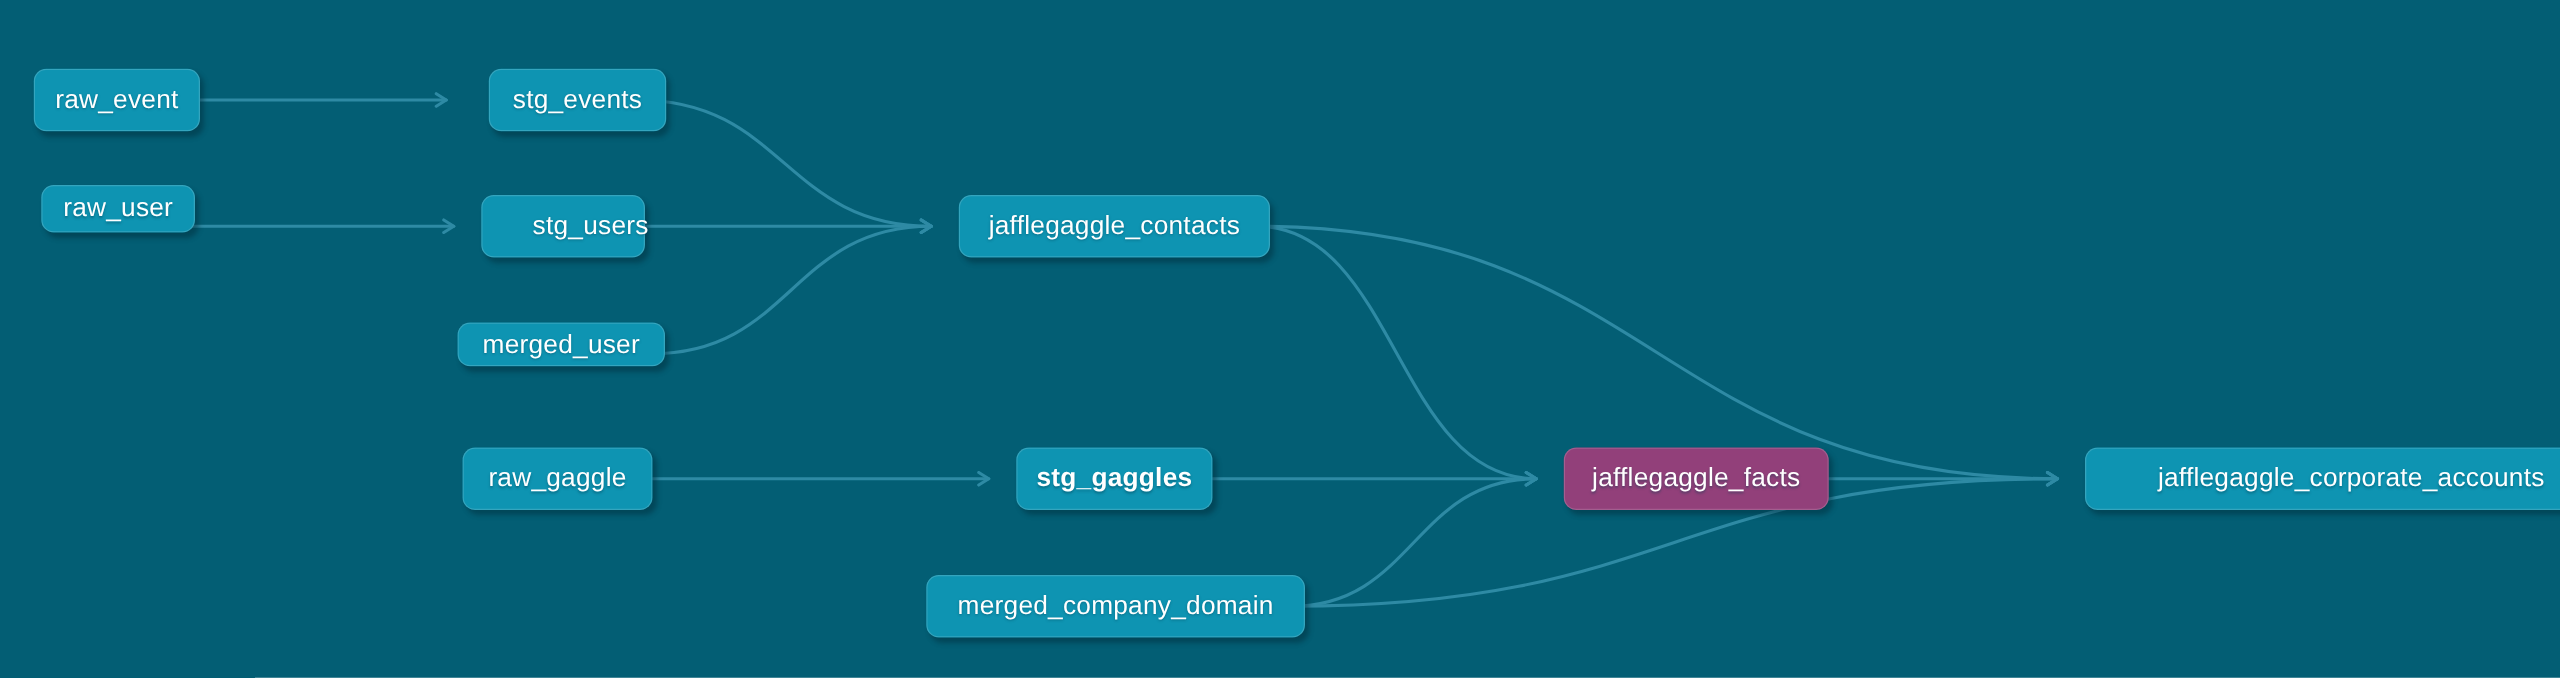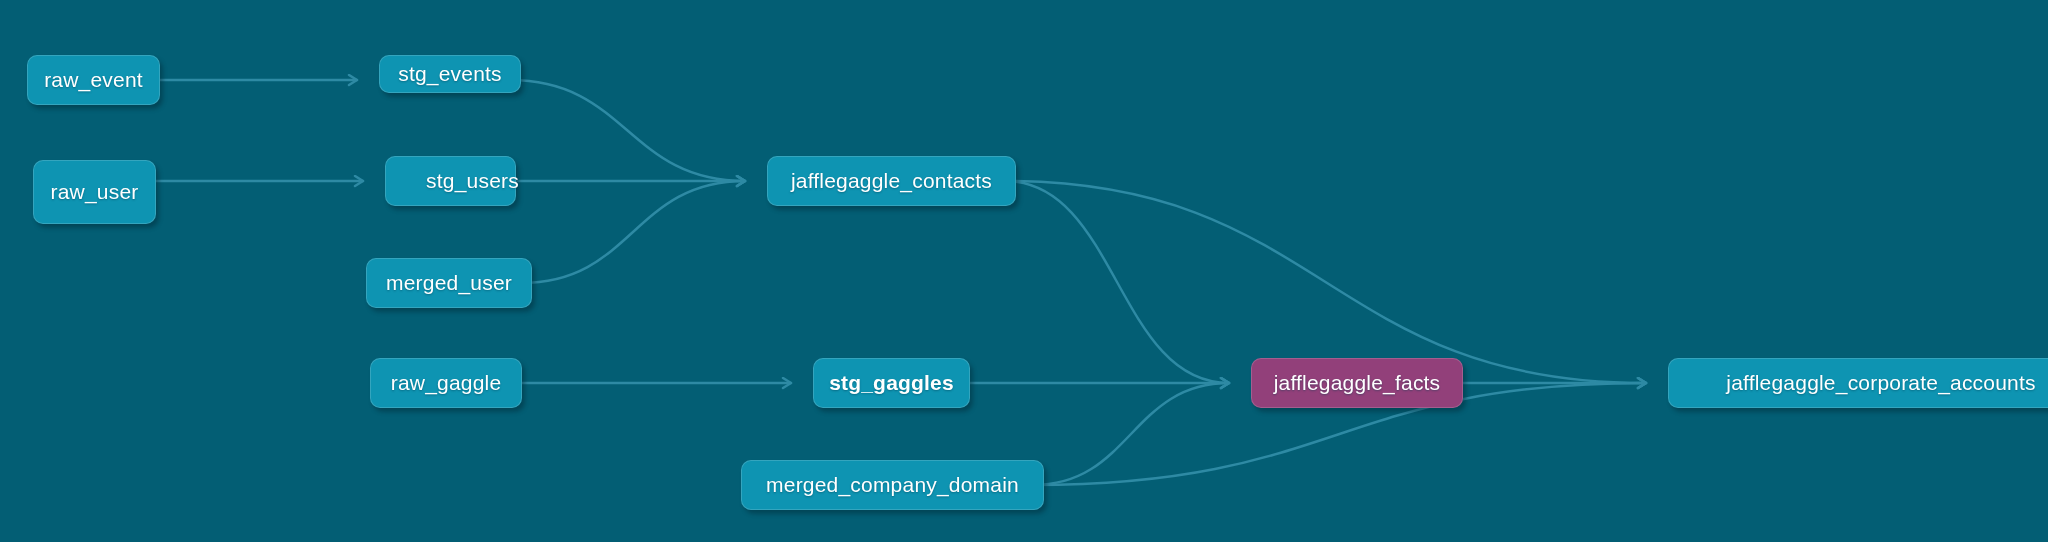--- a/index.html
+++ b/index.html
@@ -68,23 +68,23 @@
       <path class="edge" d="M515,383 L791,383" marker-end="url(#arrow-head)"></path>
       <path class="edge" d="M959,383 L1229,383" marker-end="url(#arrow-head)"></path>
       <path class="edge" d="M1005,181 C1117,181 1117,383 1229,383" marker-end="url(#arrow-head)"></path>
       <path class="edge" d="M1033,485 C1131,485 1131,383 1229,383" marker-end="url(#arrow-head)"></path>
       <path class="edge" d="M1005,181 C1325.5,181 1325.5,383 1646,383" marker-end="url(#arrow-head)"></path>
       <path class="edge" d="M1452,383 L1646,383" marker-end="url(#arrow-head)"></path>
       <path class="edge" d="M1033,485 C1339.5,485 1339.5,383 1646,383" marker-end="url(#arrow-head)"></path>
     </svg>
 
 <div class="node" style="left: 16px; top: 55px; width: 133px; height: 50px;">raw_event</div>
-    <div class="node" style="left: 368px; top: 55px; width: 142px; height: 38px;">stg_events</div>
-    <div class="node" style="left: 22px; top: 160px; width: 123px; height: 64px;">raw_user</div>
+    <div class="node" style="left: 380px; top: 55px; width: 142px; height: 50px;">stg_events</div>
+    <div class="node" style="left: 22px; top: 148px; width: 123px; height: 38px;">raw_user</div>
     <div class="node" style="left: 374px; top: 156px; width: 131px; height: 50px; padding-left: 44px;">stg_users</div>
     <div class="node" style="left: 756px; top: 156px; width: 249px; height: 50px;">jafflegaggle_contacts</div>
-    <div class="node" style="left: 355px; top: 258px; width: 166px; height: 50px;">merged_user</div>
+    <div class="node" style="left: 355px; top: 258px; width: 166px; height: 35px;">merged_user</div>
     <div class="node" style="left: 359px; top: 358px; width: 152px; height: 50px;">raw_gaggle</div>
     <div class="node" style="left: 802px; top: 358px; width: 157px; height: 50px; font-weight: bold;">stg_gaggles</div>
     <div class="node highlighted" style="left: 1240px; top: 358px; width: 212px; height: 50px;">jafflegaggle_facts</div>
     <div class="node" style="left: 1657px; top: 358px; width: 426px; height: 50px;">jafflegaggle_corporate_accounts</div>
     <div class="node" style="left: 730px; top: 460px; width: 303px; height: 50px;">merged_company_domain</div>
   </div>
 
 </body></html>

